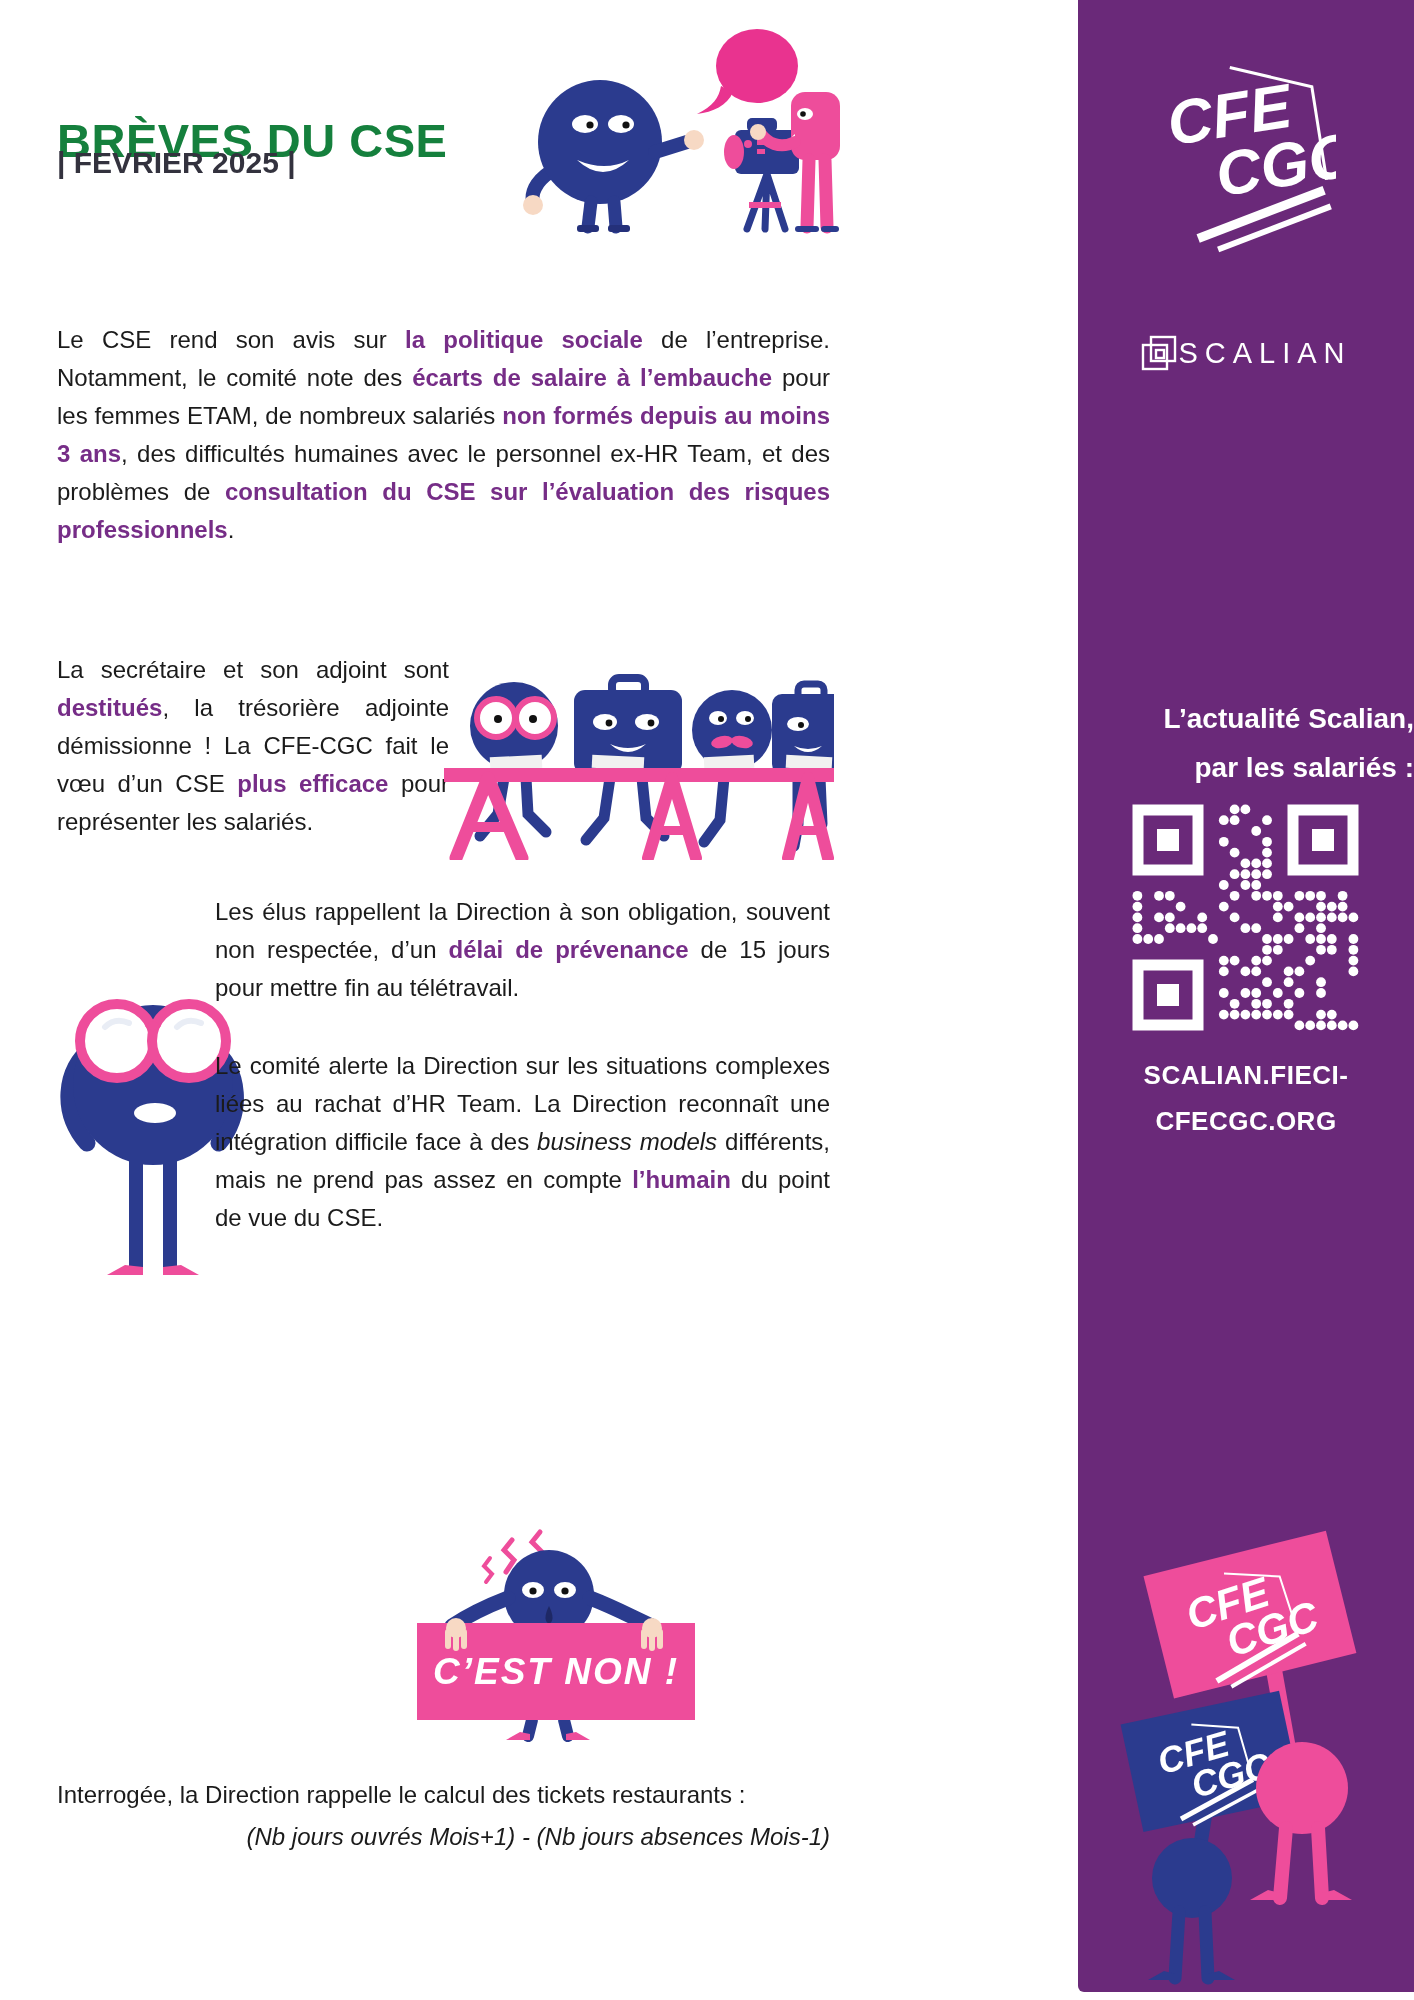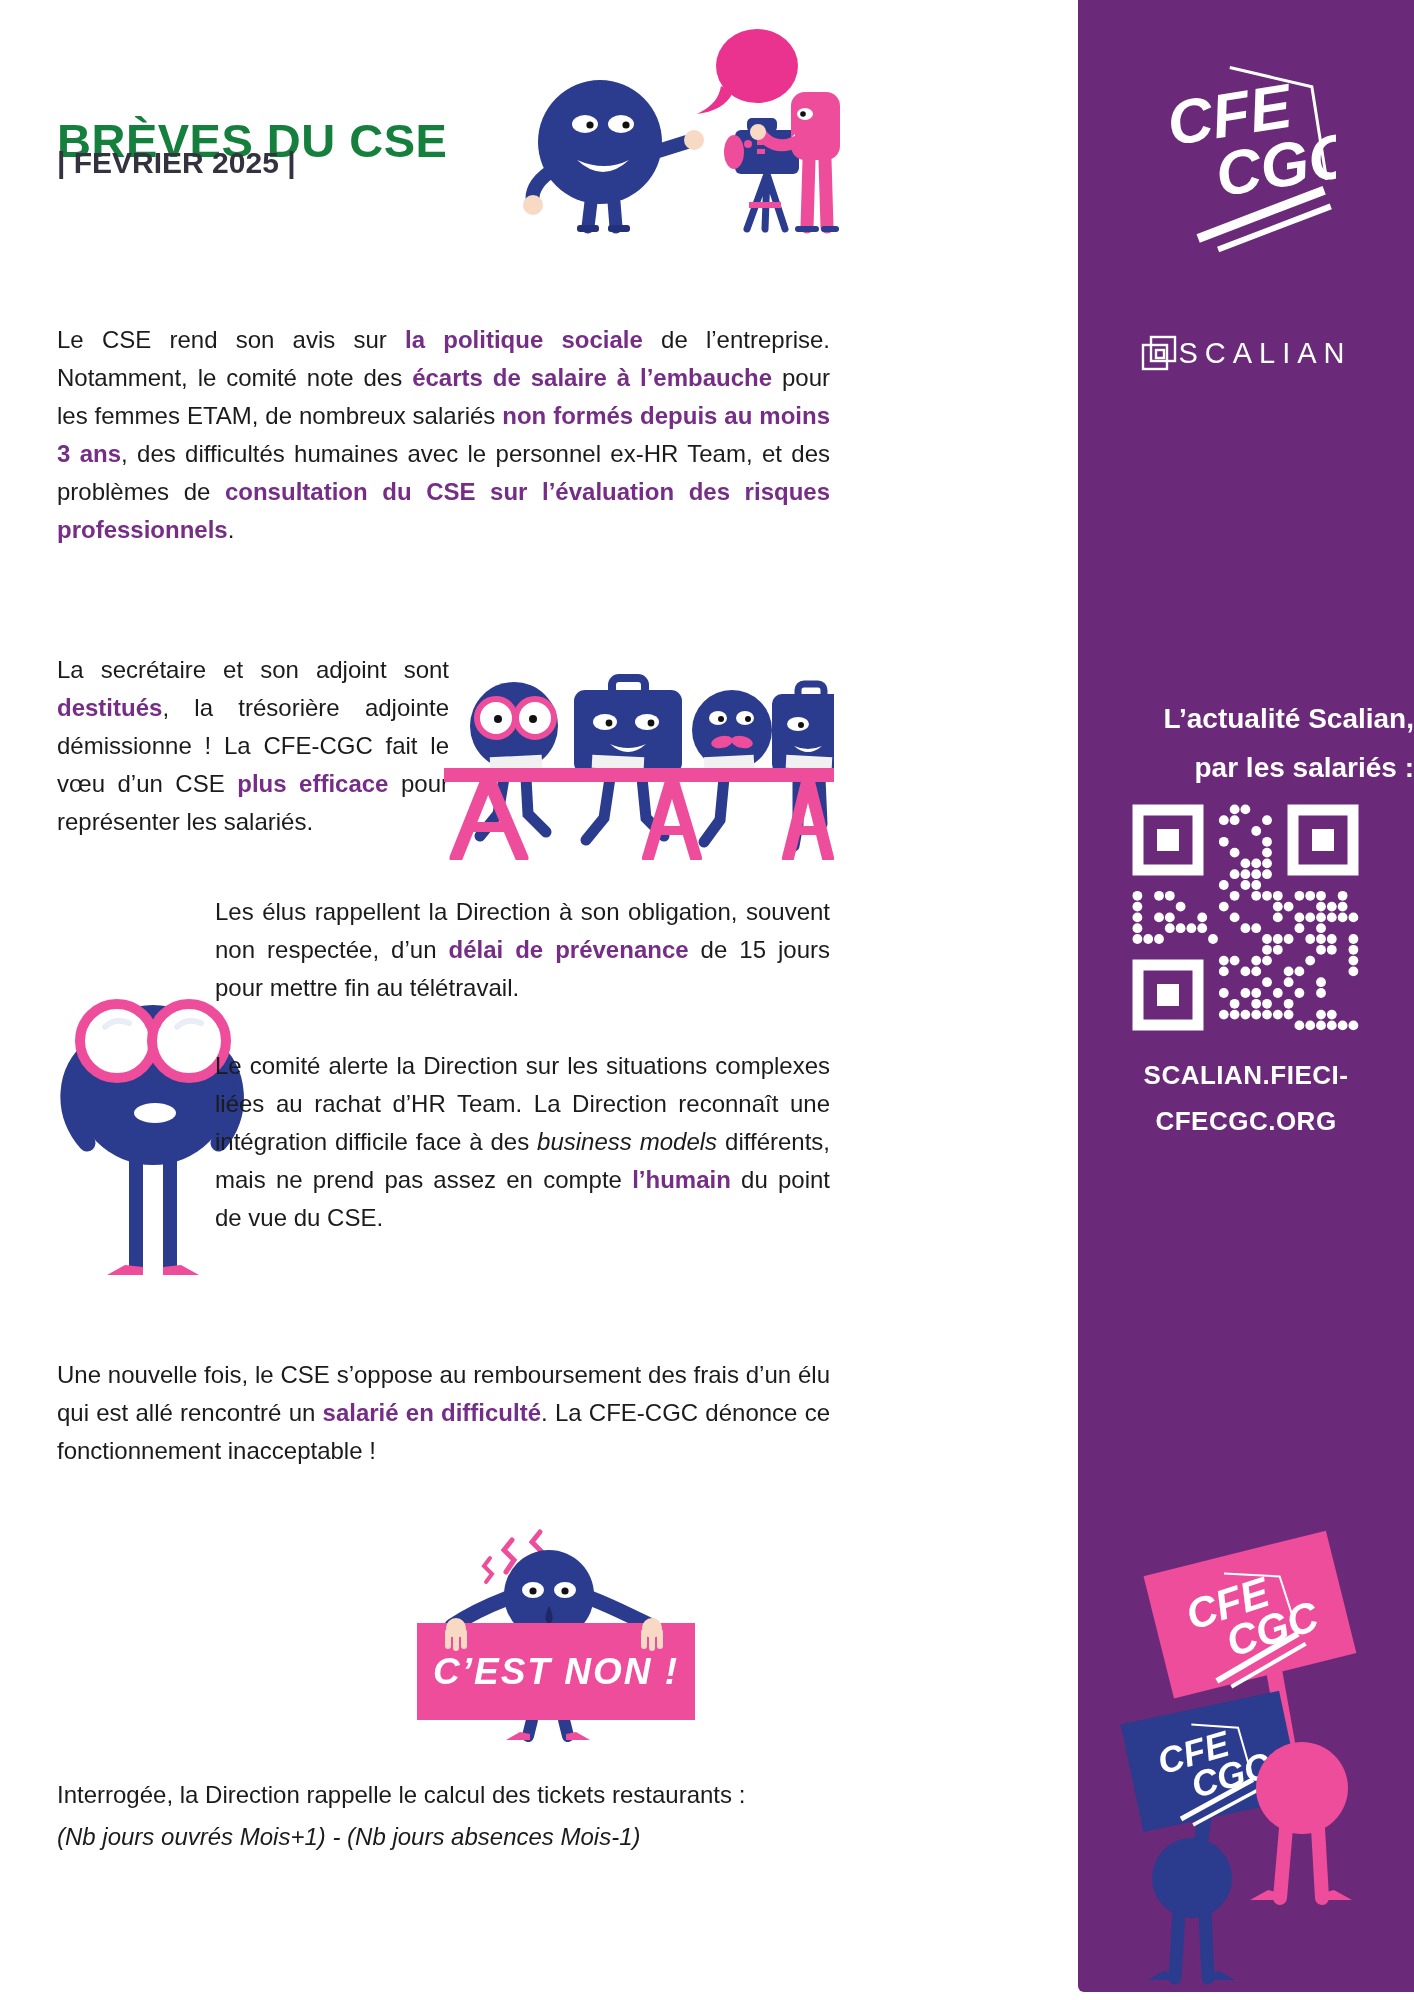--- a/index.html
+++ b/index.html
@@ -21,21 +21,21 @@
   }
   .accent{color:#762D87;font-weight:700;}
   .it{font-style:italic;}
   .p1{position:absolute;top:321px;left:0;width:773px;}
   .p2{position:absolute;top:651px;left:0;width:392px;}
   .p5{position:absolute;top:1356px;left:0;width:773px;}
   .row3-text{position:absolute;left:158px;top:893px;width:615px;}
   .row3-text .gap{height:40px;}
   .tickets-intro{position:absolute;top:1776px;left:0;width:773px;font-size:24px;line-height:38px;}
   .tickets-formula{
-    position:absolute;top:1818px;left:0;width:773px;text-align:left;
+    position:absolute;top:1818px;left:0;width:773px;text-align:right;
     font-size:24px;line-height:38px;font-style:italic;
   }
   
   .illus-top{position:absolute;left:438px;top:22px;width:345px;height:212px;}
   .illus-desk{position:absolute;left:385px;top:618px;width:392px;height:242px;}
   .illus-binoculars{position:absolute;left:2px;top:953px;width:185px;height:338px;}
   .illus-non{position:absolute;left:355px;top:1528px;width:295px;height:220px;text-align:center;}
   .illus-non svg{position:absolute;left:0;top:0;}
   .protest-sign{
     position:absolute;left:5px;top:95px;width:278px;height:97px;background:#EE4D9B;
@@ -204,21 +204,20 @@
       <path d="M84 322 L 48 322 L 66 312 L 84 314 Z" fill="#EE4D9B"></path>
       <path d="M104 322 L 140 322 L 122 312 L 104 314 Z" fill="#EE4D9B"></path>
     </svg>
 
     <div class="row3-text">
       <p class="body-text"><span>Les élus rappellent la Direction à son obligation, souvent non respectée, d’un </span><span class="accent">délai de prévenance</span><span> de 15 jours pour mettre fin au télétravail.</span></p>
       <div class="gap"></div>
       <p class="body-text"><span>Le comité alerte la Direction sur les situations complexes liées au rachat d’HR Team. La Direction reconnaît une intégration difficile face à des </span><span class="it">business models</span><span> différents, mais ne prend pas assez en compte </span><span class="accent">l’humain</span><span> du point de vue du CSE.</span></p>
     </div>
 
-    <p class="body-text p5"><span>Une nouvelle fois, le CSE s’oppose au remboursement des frais d’un élu qui est allé rencontré un </span><span class="accent">salarié en difficulté</span><span>. La CFE-CGC dénonce ce fonctionnement inacceptable !</span></p>
 
     <div class="illus-non">
       <svg viewBox="0 0 295 220" width="295" height="220">
         <path d="M100 12 L 92 22 L 102 32 L 94 44" stroke="#EE4D9B" stroke-width="5" fill="none" stroke-linecap="round"></path>
         <path d="M128 4 L 120 14 L 130 24 L 122 36" stroke="#EE4D9B" stroke-width="5" fill="none" stroke-linecap="round"></path>
         <path d="M78 30 L 72 38 L 80 46 L 74 54" stroke="#EE4D9B" stroke-width="4" fill="none" stroke-linecap="round"></path>
         <circle cx="137" cy="67" r="45" fill="#2B3B8E"></circle>
         <ellipse cx="121" cy="62" rx="11" ry="8" fill="#fff"></ellipse>
         <circle cx="121" cy="63" r="3.6" fill="#111"></circle>
         <ellipse cx="153" cy="62" rx="11" ry="8" fill="#fff"></ellipse>

